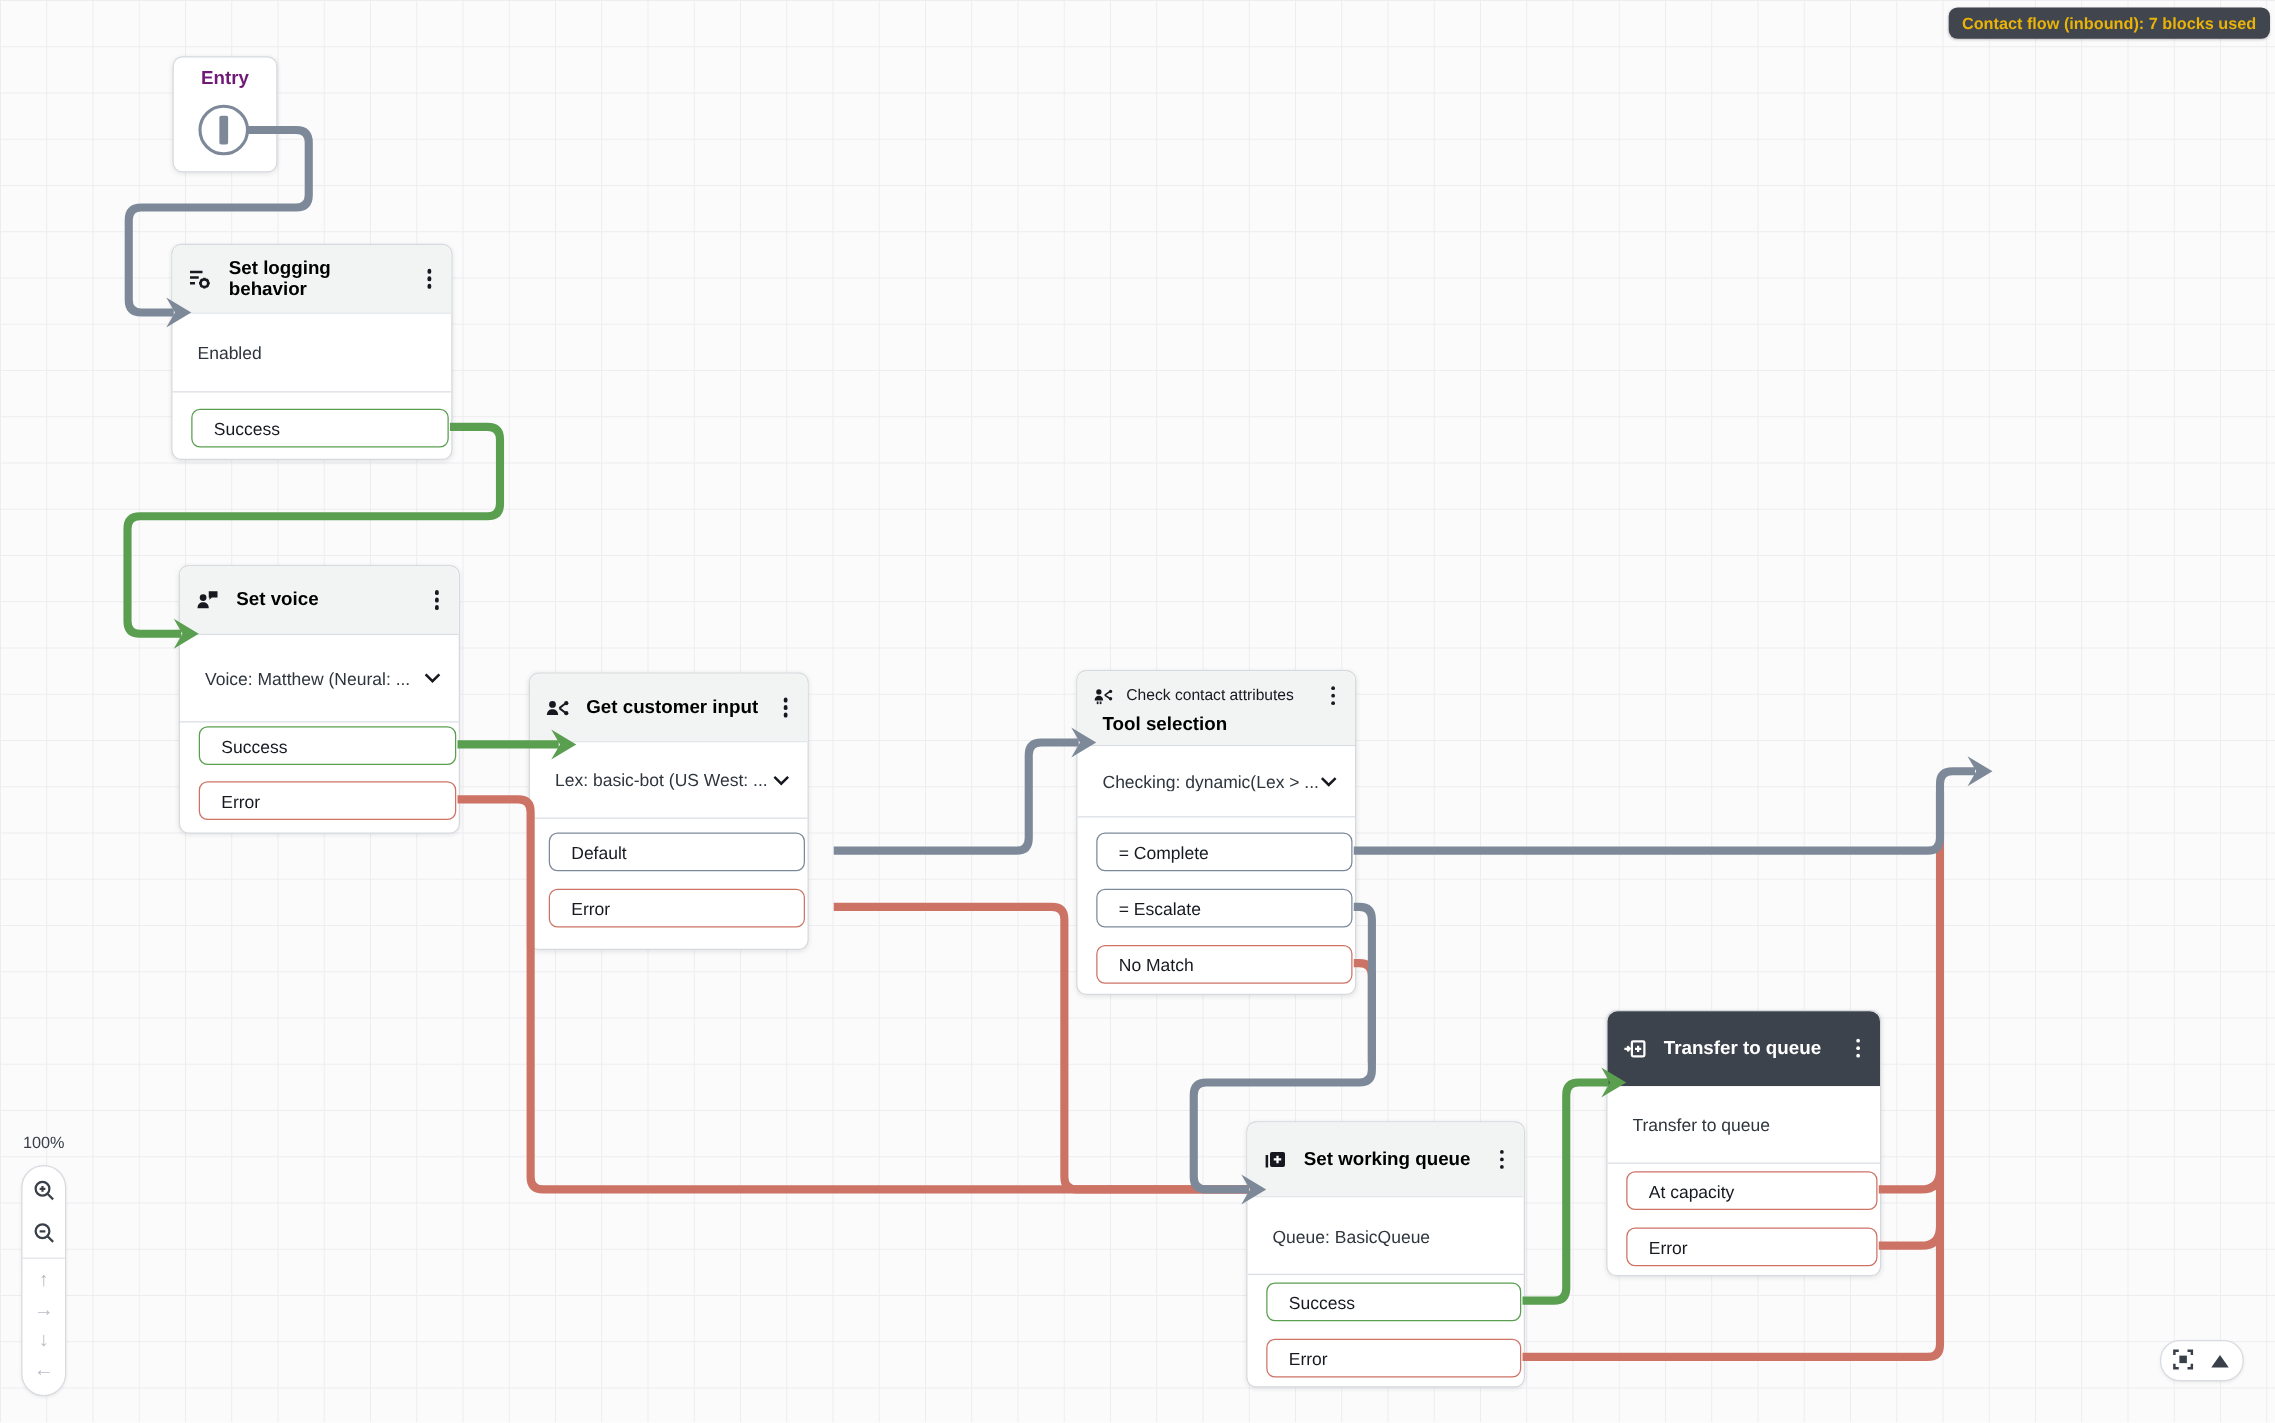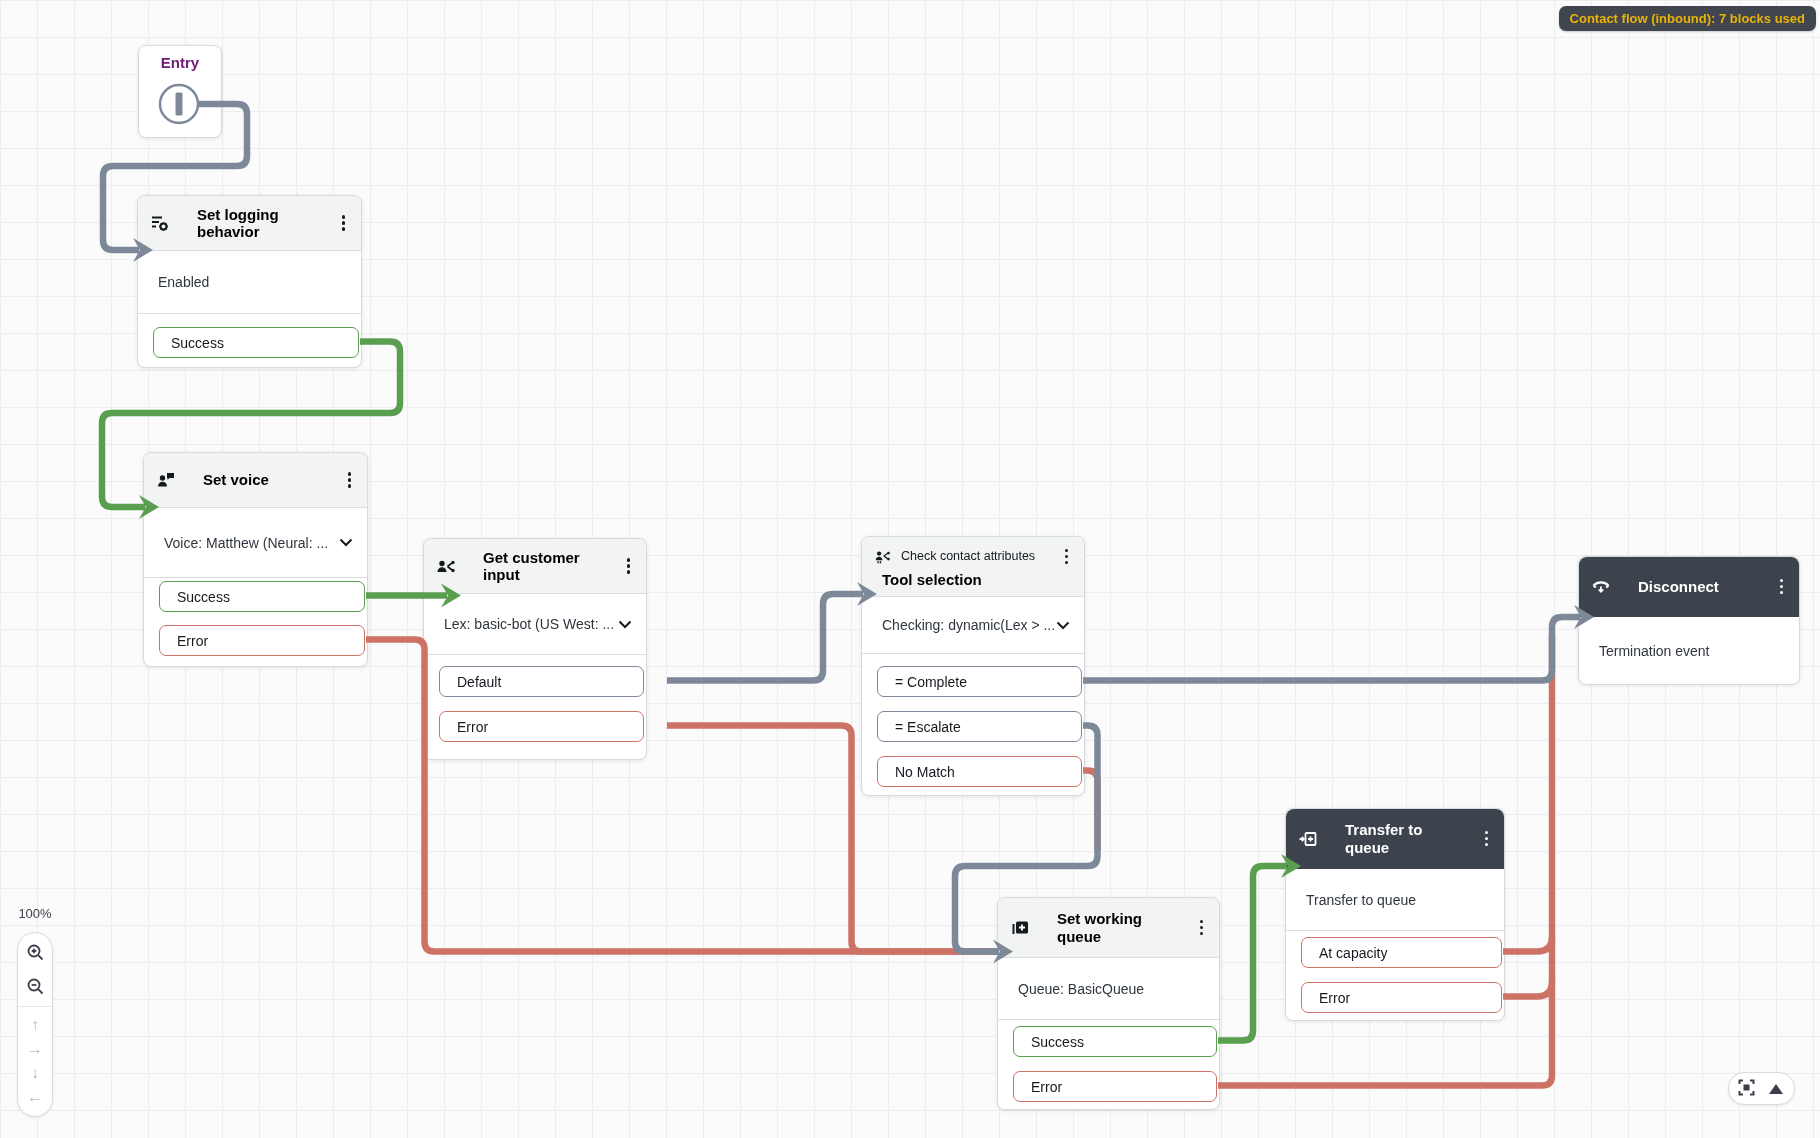--- a/index.html
+++ b/index.html
@@ -12,21 +12,21 @@
     font-family:"Liberation Sans", sans-serif;}
   .canvas{
     position:relative;width:1820px;height:1138px;background-color:#fbfbfc;
     background-image:linear-gradient(to right,#ededf0 1px,transparent 1px),
                      linear-gradient(to bottom,#ededf0 1px,transparent 1px);
     background-size:37px 37px;
   }
   
   .card{position:absolute;background:#fff;border:1px solid var(--cardborder);
     border-radius:8px;box-shadow:0 1px 4px rgba(0,0,0,.09);z-index:1;}
-  .card-header{display:flex;align-items:center;gap:27px;height:55px;
+  .card-header{display:flex;align-items:center;gap:13px;height:55px;
     padding:0 13px 0 12px;background:var(--hdr);
     border-bottom:1px solid var(--line);border-radius:8px 8px 0 0;}
   .h60 .card-header{height:60px}
   .blk-title{flex:1;font-size:15px;font-weight:700;line-height:1.15;color:#000}
   .dark .card-header{background:var(--dark);border-bottom-color:var(--dark);}
   .dark .blk-title{color:#fff}
   .blk-icon{width:20px;height:20px;flex:0 0 20px;color:var(--ink);display:flex;align-items:center;justify-content:center}
   .dark .blk-icon{color:#fff}
   .kebab{display:flex;flex-direction:column;gap:2.6px;padding:4px 3px;cursor:pointer;color:var(--ink)}
   .kebab i{width:3.4px;height:3.4px;border-radius:50%;background:currentColor}
@@ -261,44 +261,20 @@
         <svg width="14" height="9" viewBox="0 0 14 9">
             <path d="M1.5 1.5 7 7l5.5-5.5" stroke="#16191f" stroke-width="2" fill="none"></path>
           </svg>
       </span>
     </div>
     <div class="port" style="top:129px">= Complete</div>
     <div class="port" style="top:174px">= Escalate</div>
     <div class="port p-red" style="top:219px">No Match</div>
   </div>
 
-  <div class="card dark h60" style="left:1578px;top:556px;width:222px;height:129px">
-    <div class="card-header">
-      <span class="blk-icon">
-        <svg width="20" height="20" viewBox="0 0 20 20">
-            <g stroke="currentColor" stroke-width="2.2" fill="none">
-              <path d="M2.5 8.5c4.2-4.2 10.8-4.2 15 0"></path>
-              <path d="M2.5 8.5l2.2 2M17.5 8.5l-2.2 2"></path>
-            </g>
-            <g stroke="currentColor" stroke-width="1.8" fill="none">
-              <path d="M10 9.5v5M7.8 12.5l2.2 2.3 2.2-2.3"></path>
-            </g>
-          </svg>
-      </span>
-      <span class="blk-title">Disconnect</span>
-      <span class="kebab">
-          <i></i>
-          <i></i>
-          <i></i>
-        </span>
-    </div>
-    <div class="card-row noline" style="height:68px">
-      <span class="val">Termination event</span>
-    </div>
-  </div>
 
   <div class="card dark h60" style="left:1285px;top:808px;width:220px;height:213px">
     <div class="card-header">
       <span class="blk-icon">
         <svg width="20" height="20" viewBox="0 0 20 20">
             <g stroke="currentColor" stroke-width="1.8" fill="none">
               <rect x="7.5" y="4" width="10" height="12" rx="1"></rect>
               <path d="M12.5 7.5v5M10 10h5"></path>
               <path d="M1.5 10h4M3.8 8l2 2-2 2"></path>
             </g>

